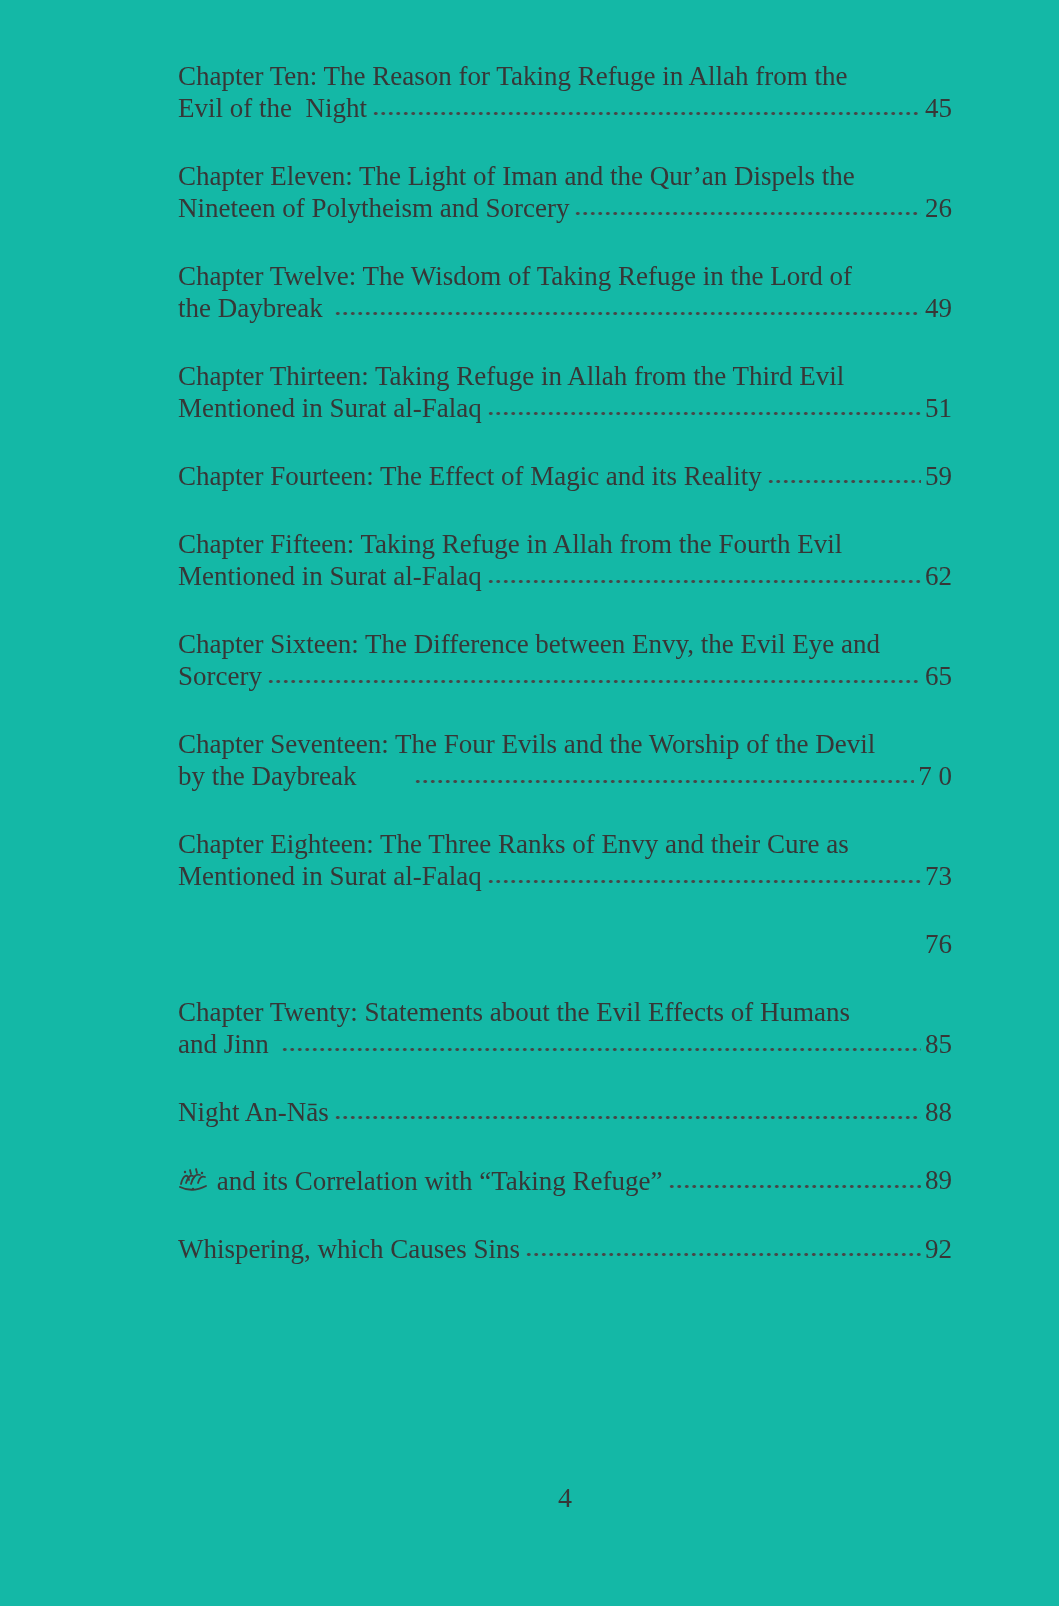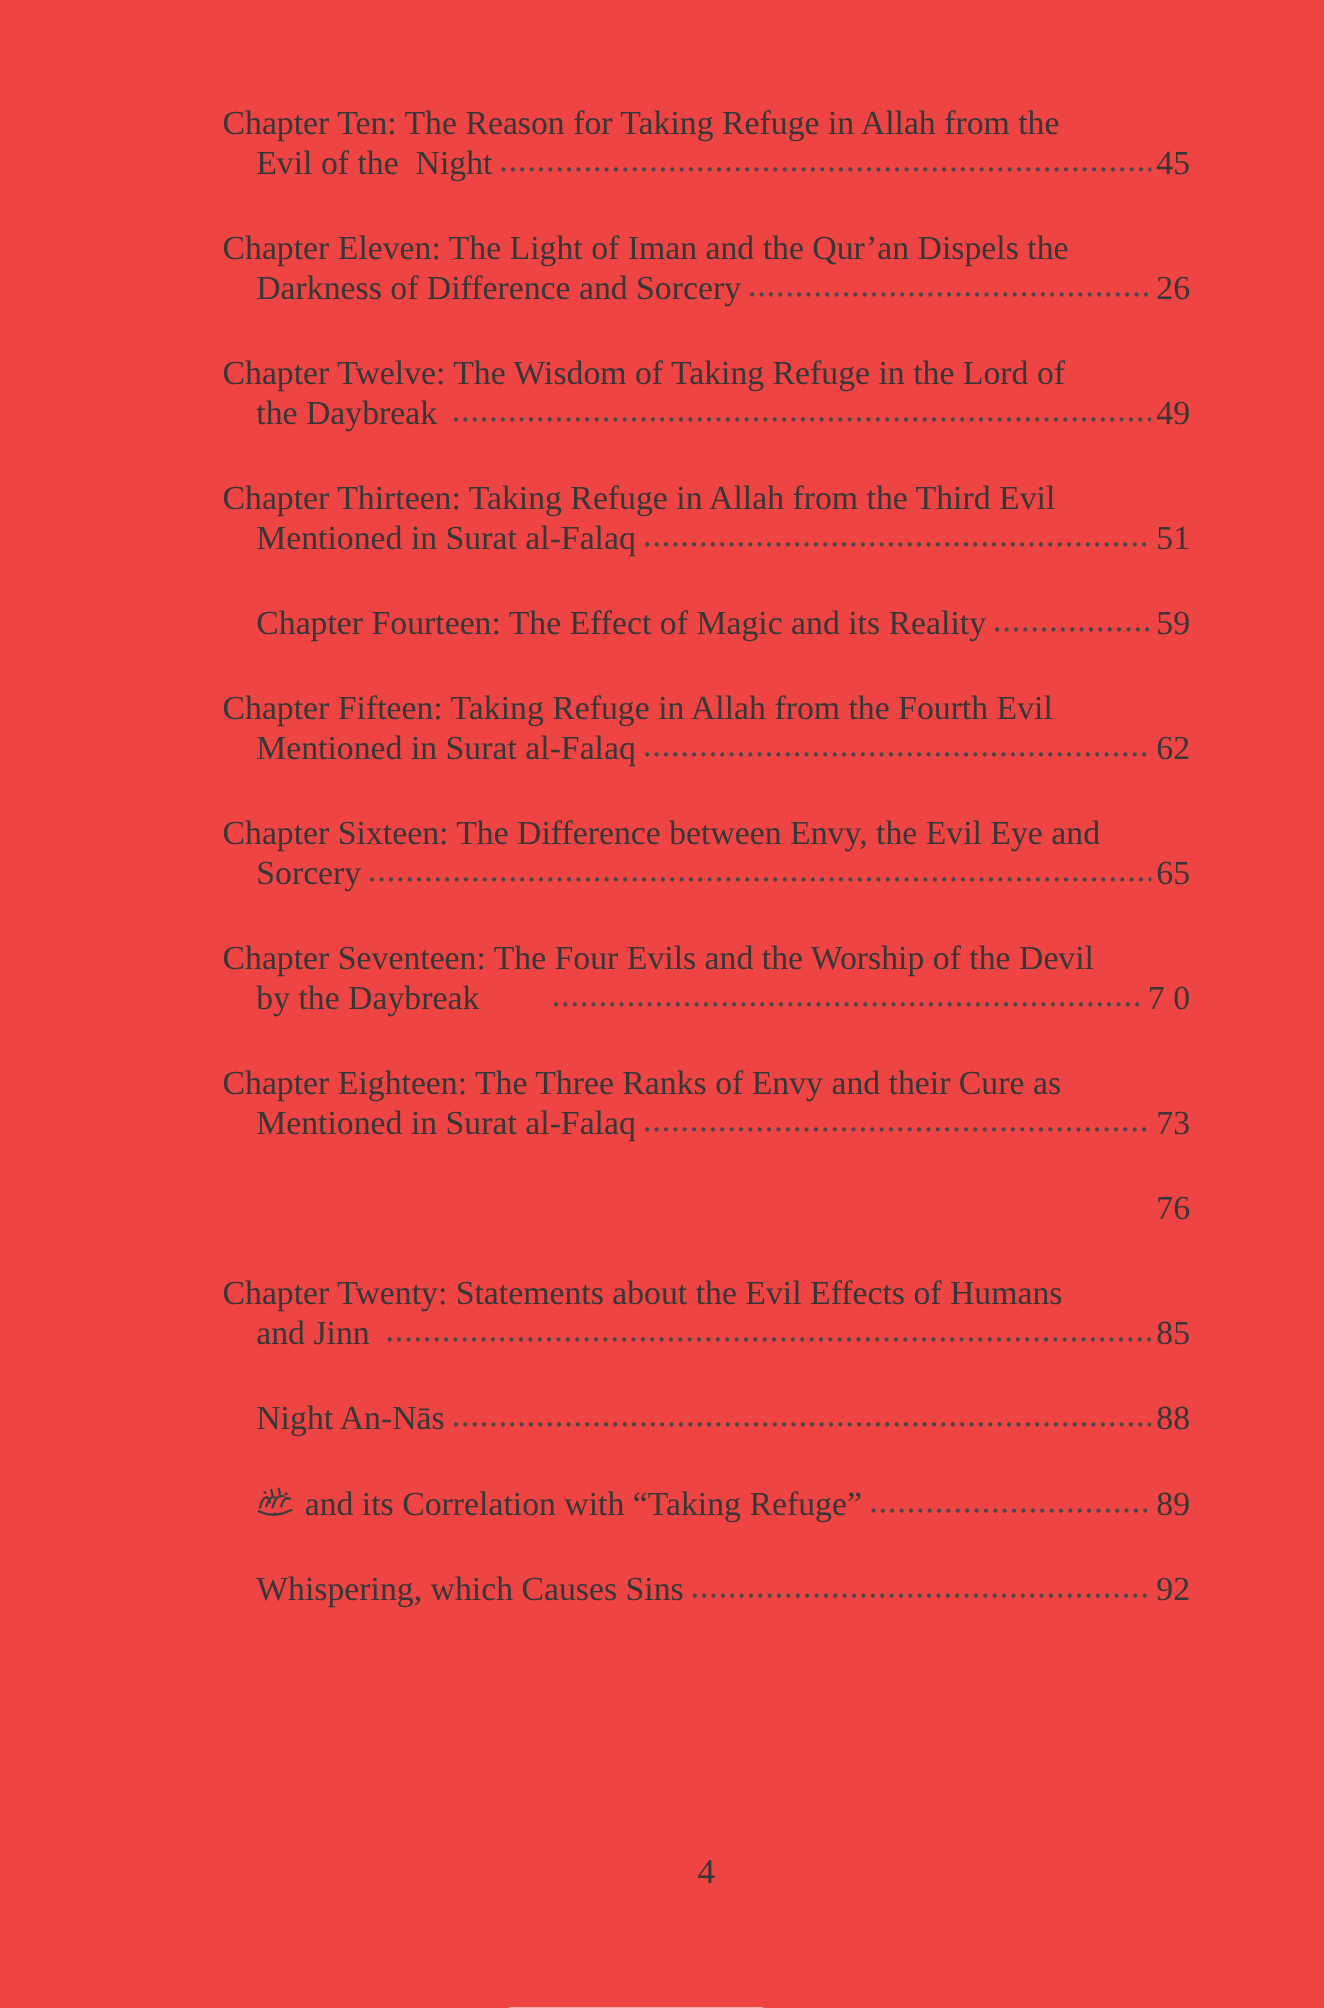--- a/index.html
+++ b/index.html
@@ -5,39 +5,38 @@
   html, body {
     margin: 0;
     padding: 0;
     background: #ffffff;
   }
   .page {
     position: relative;
     width: 1059px;
     height: 1606px;
     box-sizing: border-box;
-    background: #ef4444;
-    padding: 82px 107px 0 178px;
+    background: #14b8a6;
+    padding: 60px 107px 0 178px;
     font-family: "Liberation Serif", "DejaVu Serif", serif;
     font-size: 27px;
     line-height: 32px;
     color: #373737;
     overflow: hidden;
   }
   .toc-list { width: 100%; }
   .entry { margin-bottom: 36px; }
   .line {
     white-space: pre;
     overflow: visible;
   }
   .last-line {
     display: flex;
-    align-items: center;
+    align-items: flex-start;
     white-space: pre;
-    margin-left: 27px;
   }
   .last-text { flex: 0 0 auto; white-space: pre; }
   .dots {
     flex: 1 1 auto;
     height: 7px;
     align-self: flex-end;
     margin: 0 4px 7px 5px;
     background-image: radial-gradient(circle, #474747 1.5px, rgba(0,0,0,0) 1.9px);
     background-size: 7.5px 7px;
     background-repeat: repeat-x;
@@ -74,21 +73,21 @@
       <span class="last-text">Evil of the  Night</span>
       <span class="dots"></span>
       <span class="page-num">45</span>
     </div>
   </div>
       <div class="entry">
     <div>
           <div class="line">Chapter Eleven: The Light of Iman and the Qur’an Dispels the</div>
         </div>
     <div class="last-line">
-      <span class="last-text">Darkness of Difference and Sorcery</span>
+      <span class="last-text">Nineteen of Polytheism and Sorcery</span>
       <span class="dots"></span>
       <span class="page-num">26</span>
     </div>
   </div>
       <div class="entry">
     <div>
           <div class="line">Chapter Twelve: The Wisdom of Taking Refuge in the Lord of</div>
         </div>
     <div class="last-line">
       <span class="last-text">the Daybreak </span>

